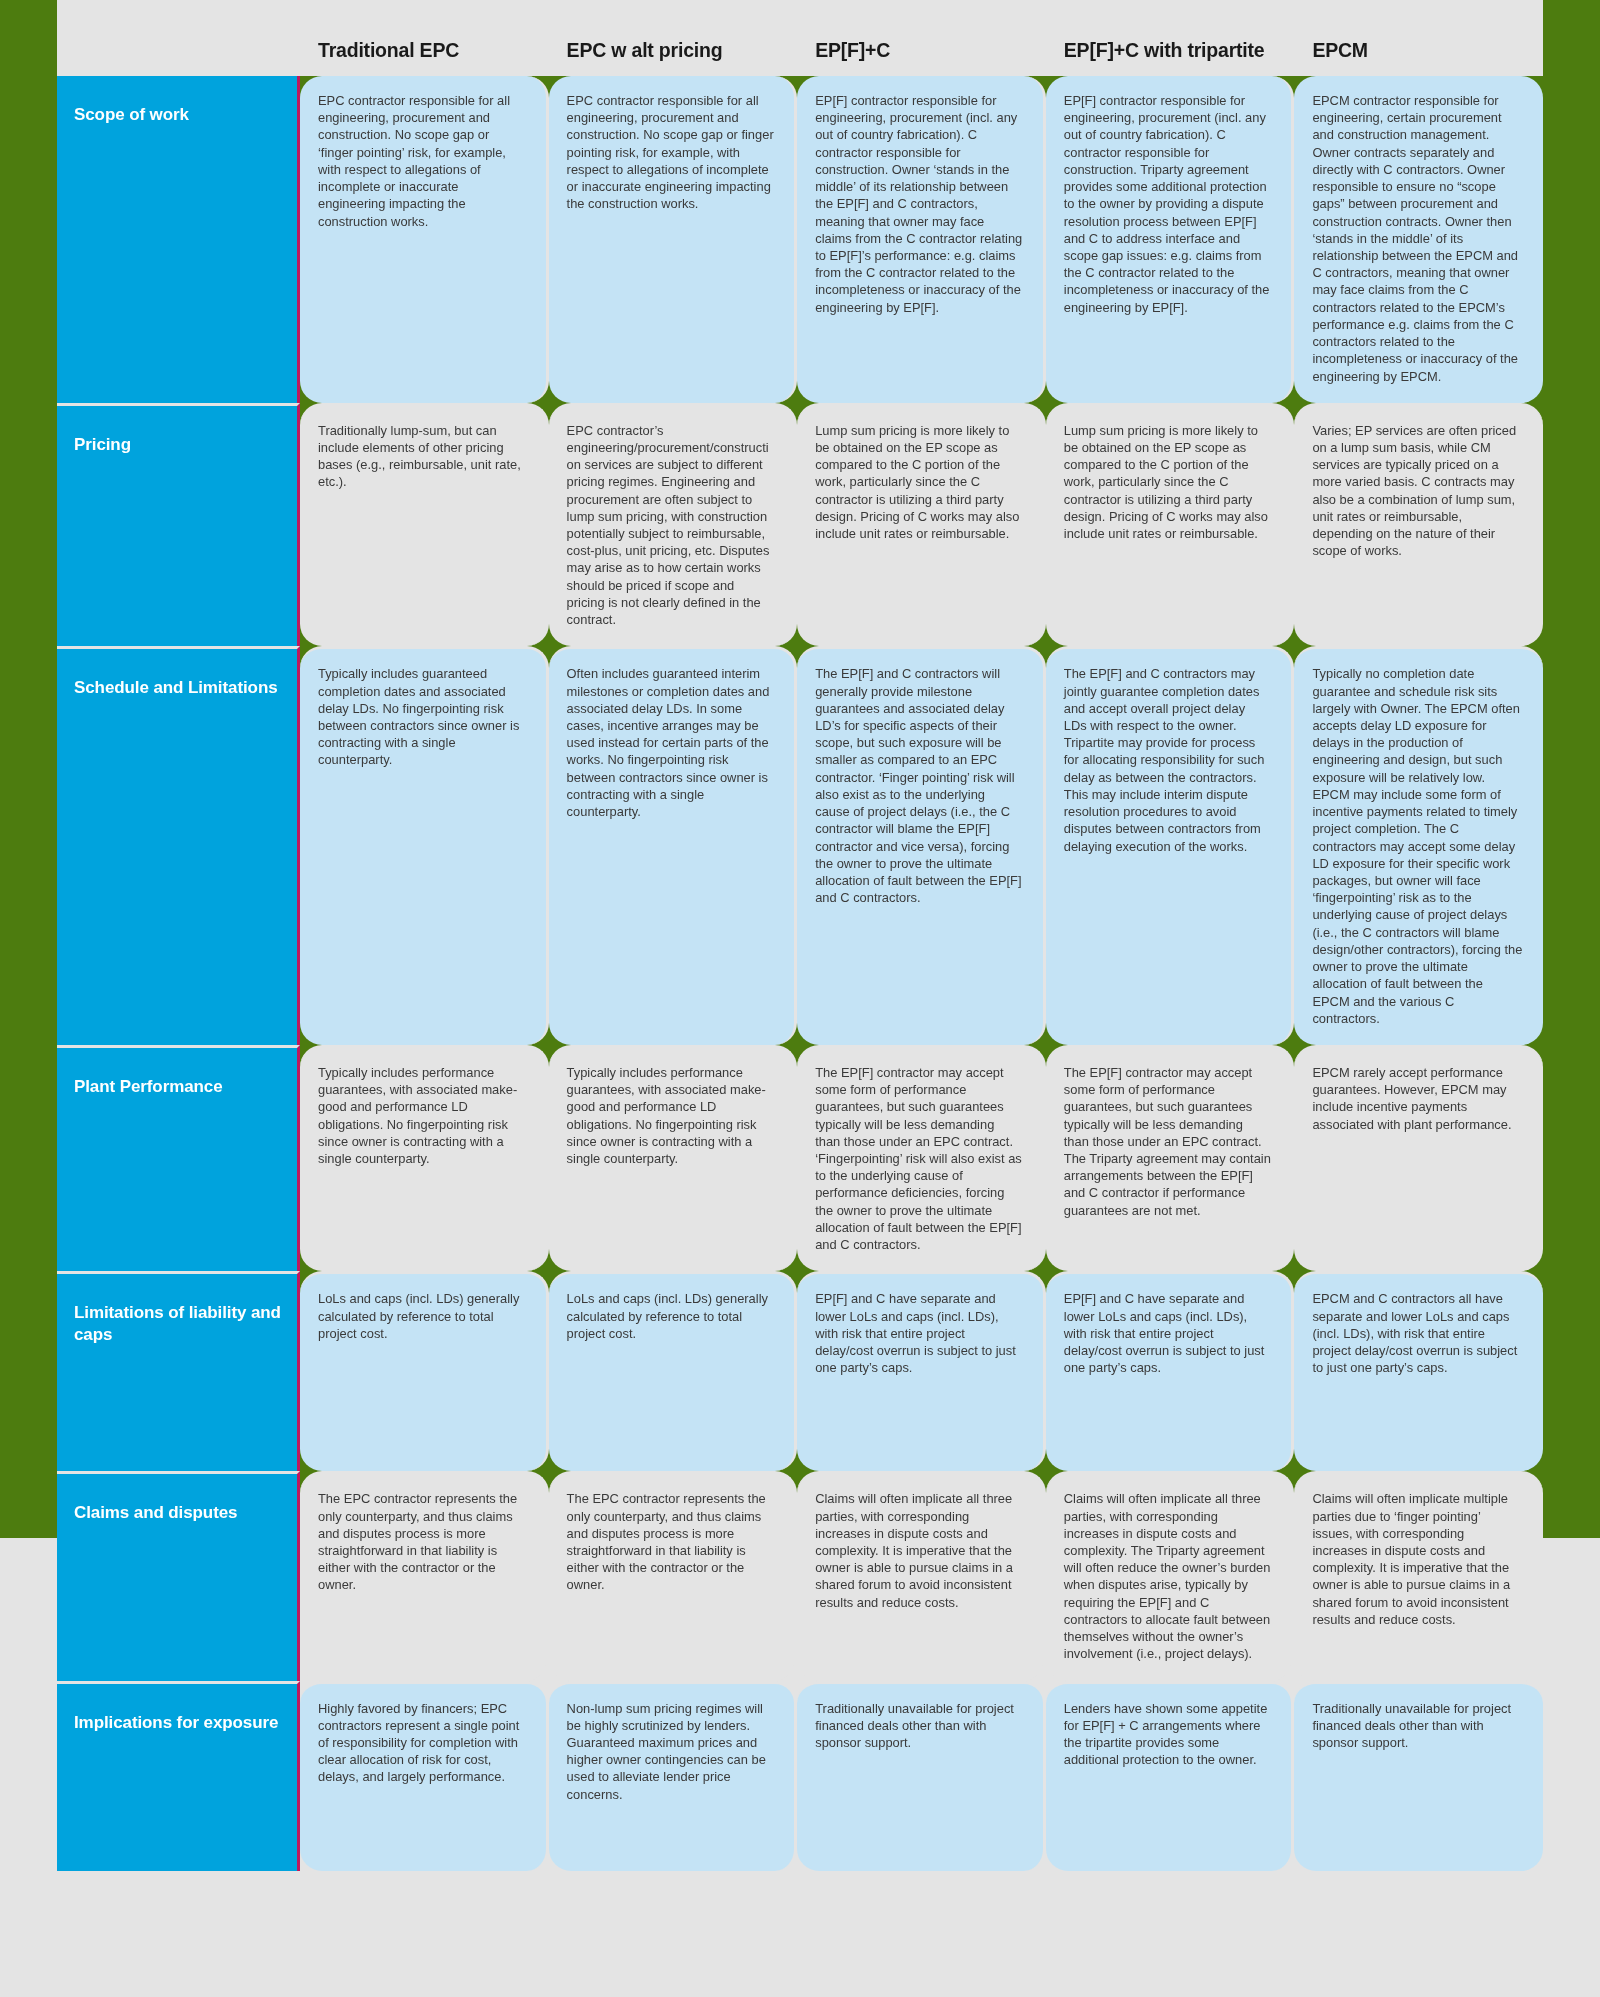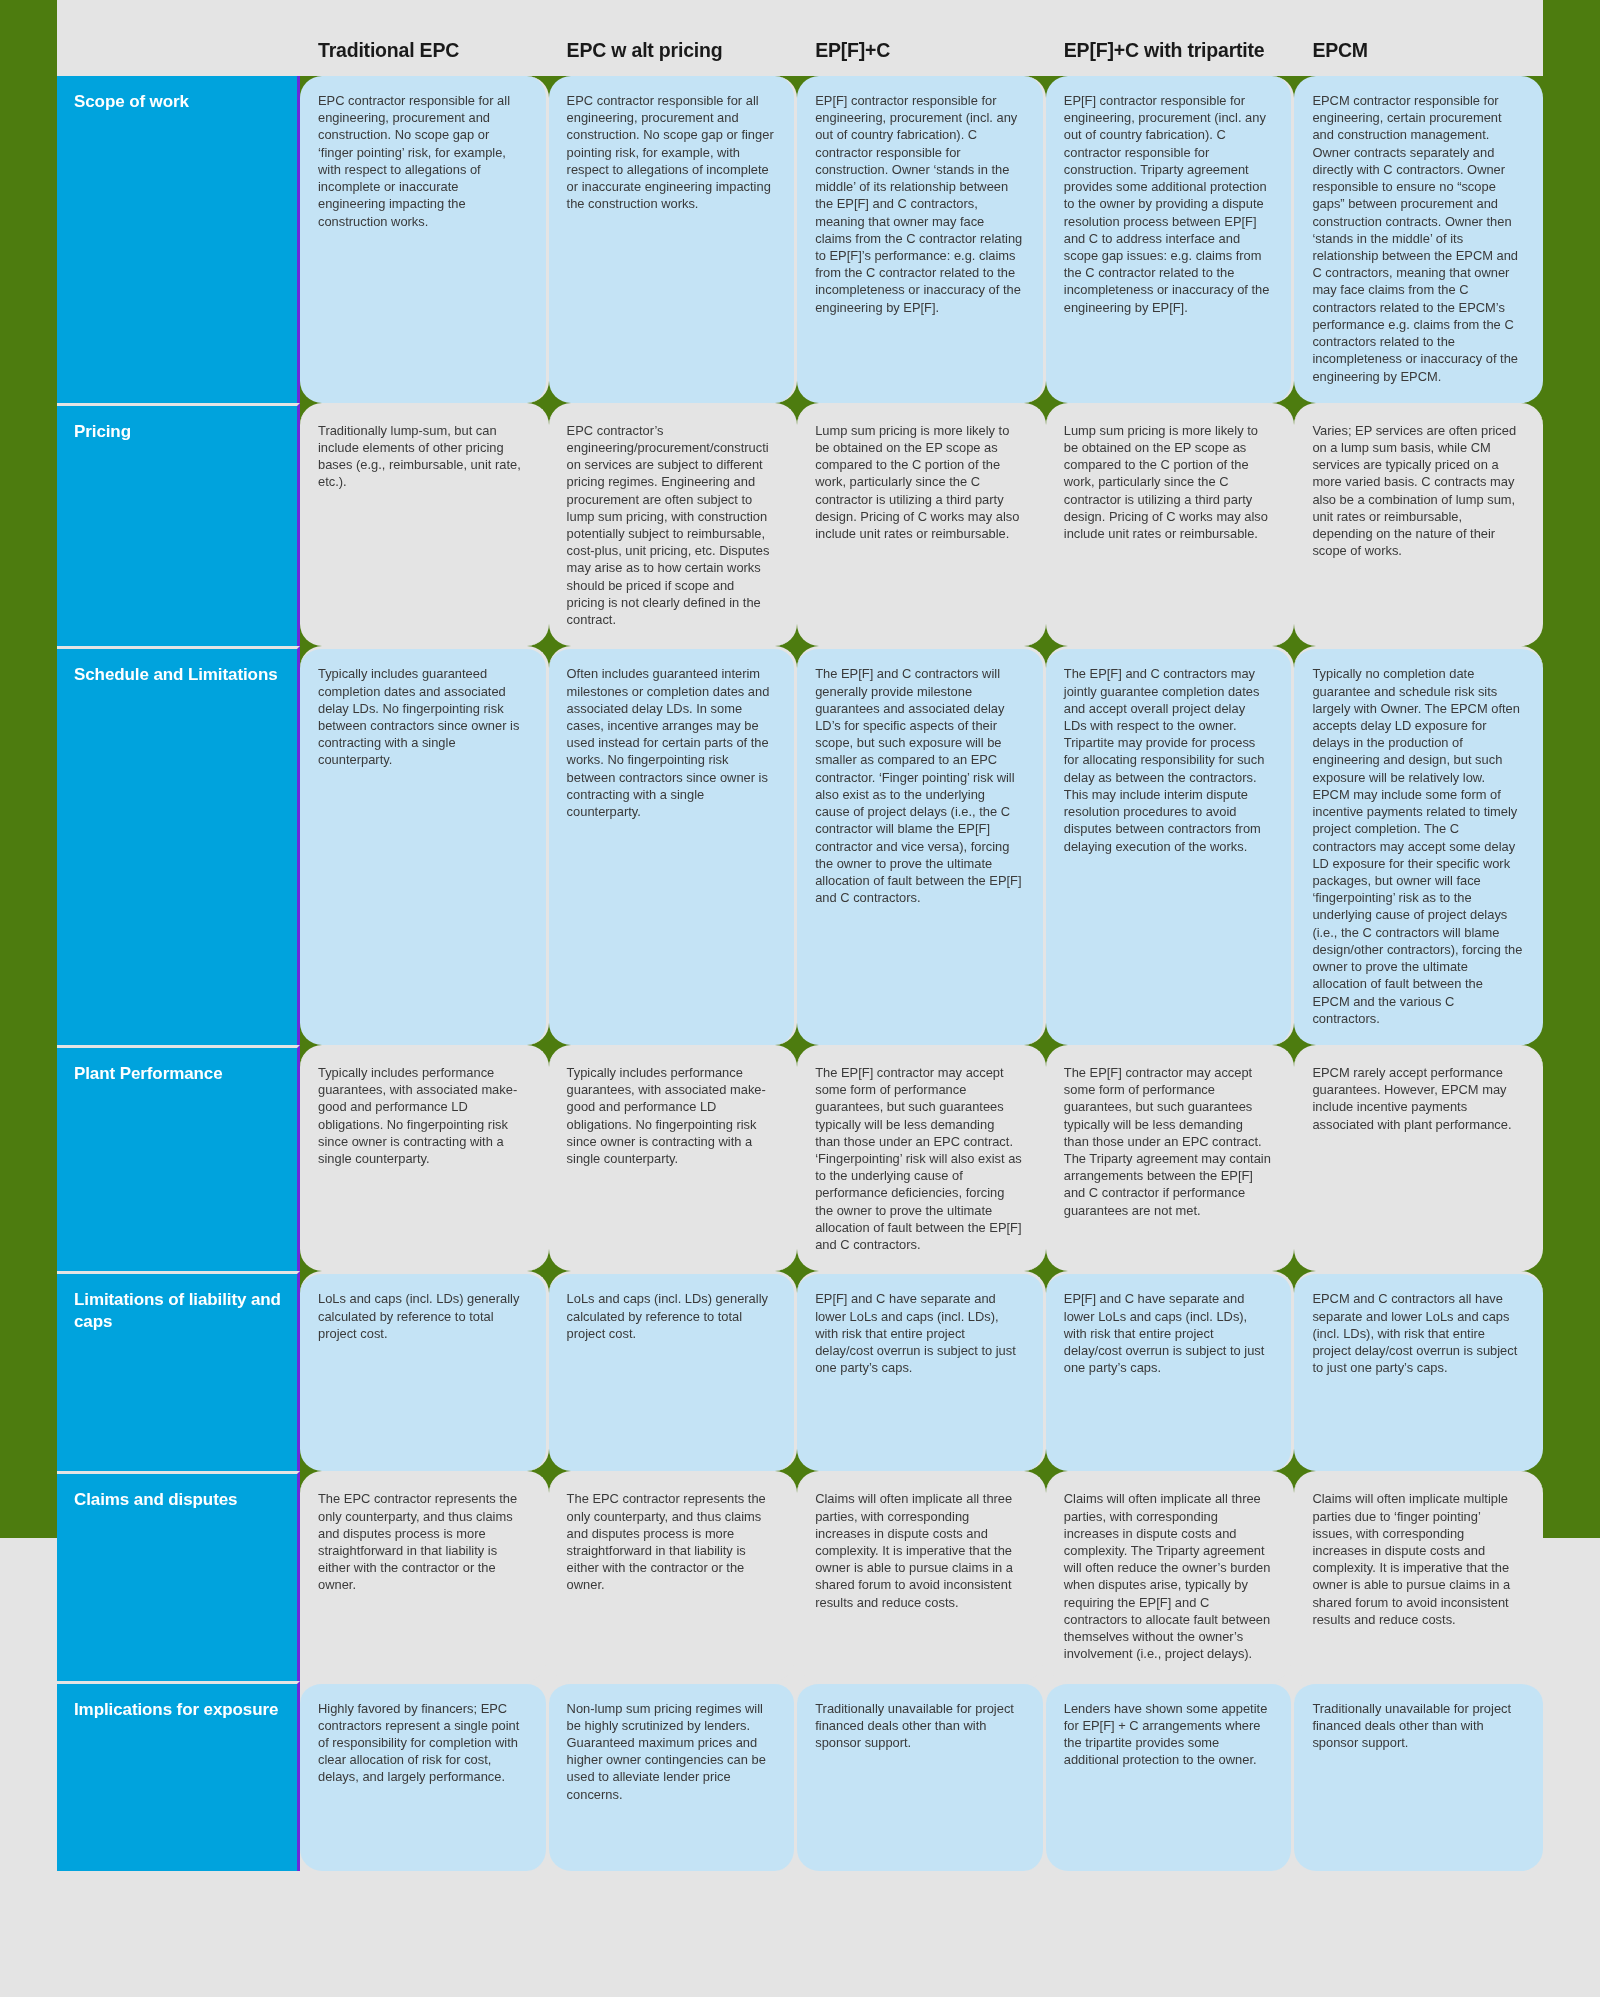--- a/index.html
+++ b/index.html
@@ -57,23 +57,23 @@
   }
 
   
   td.rowlabel {
     background: #00a3dd;
     color: #ffffff;
     font-size: 17px;
     font-weight: bold;
     line-height: 1.30;
     vertical-align: top;
-    padding: 15px 16px 18px 17px;
+    padding: 28px 16px 18px 17px;
     border-top: 3px solid #e4e4e4;
-    border-right: 3px solid #6d28d9;
+    border-right: 3px solid #be185d;
     letter-spacing: -0.1px;
   }
   tr.first-row td.rowlabel { border-top: none; }
 
   
   td.cell {
     vertical-align: top;
     font-size: 12.9px;
     line-height: 1.335;
     color: #3a3a3a;

